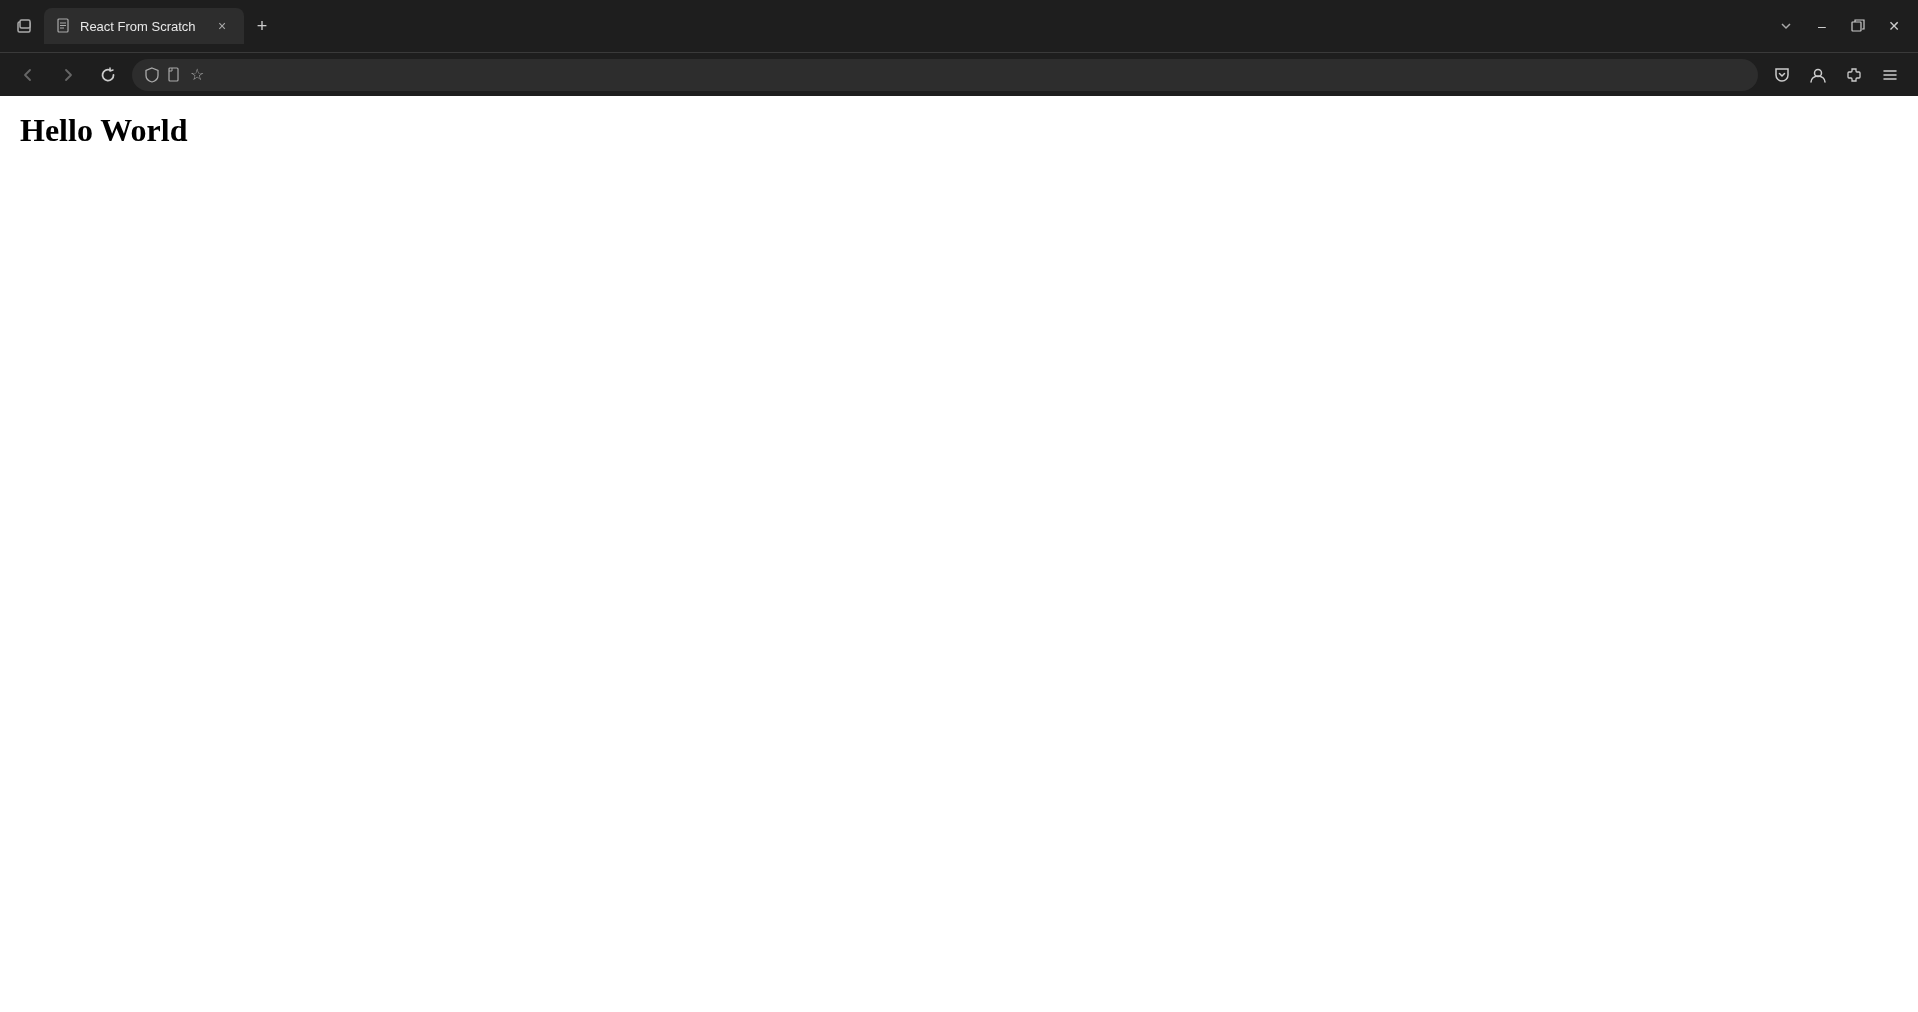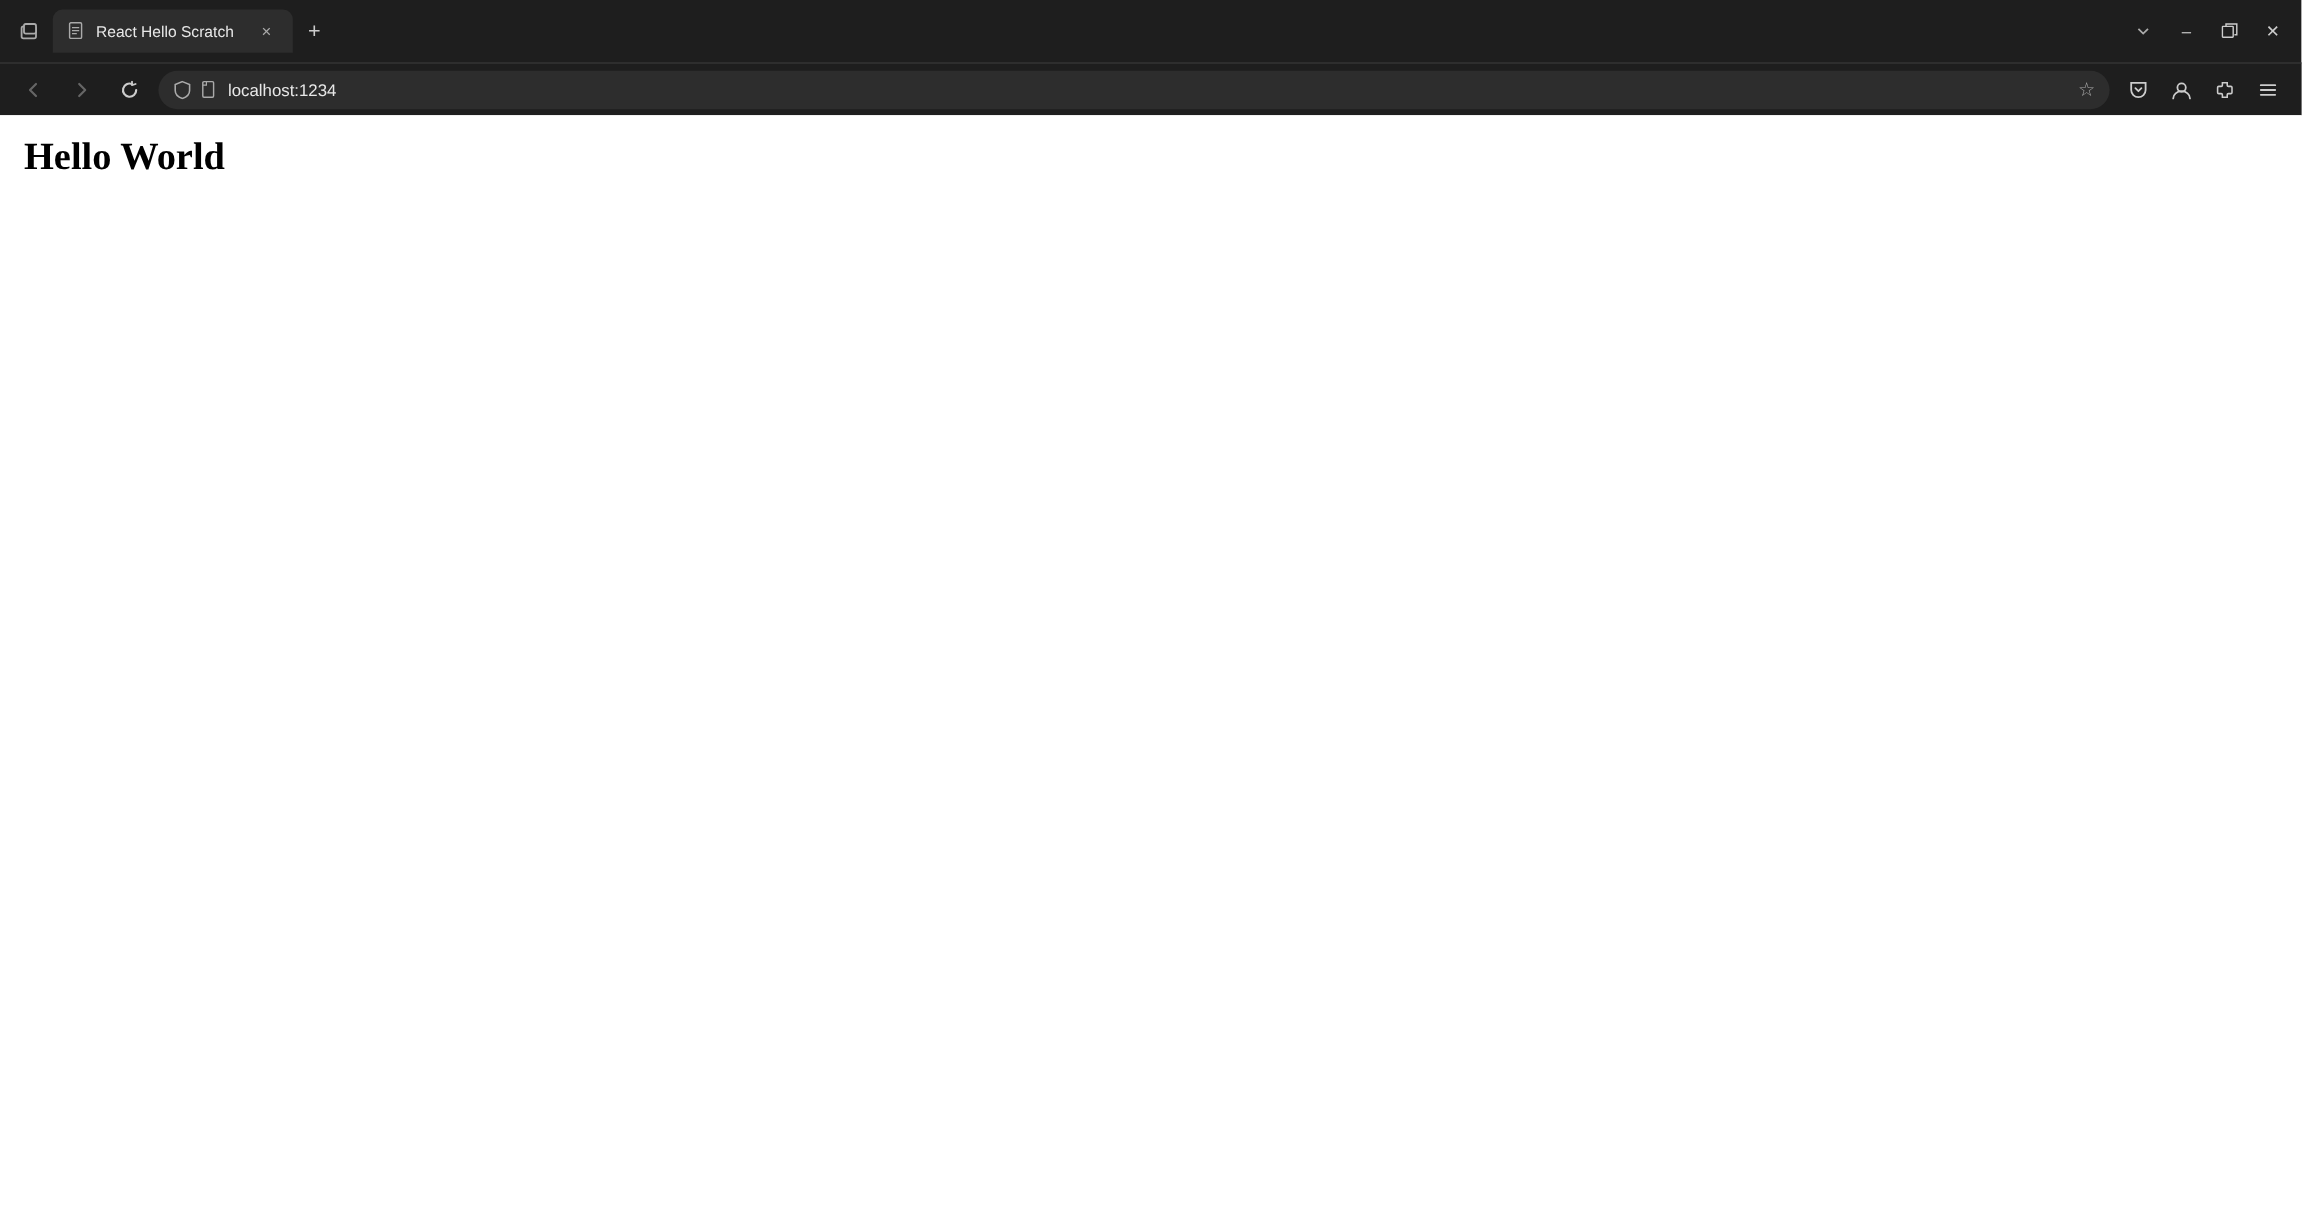--- a/index.html
+++ b/index.html
@@ -231,21 +231,21 @@
 
       <div class="active-tab">
         <span class="tab-favicon">
           <svg width="16" height="16" viewBox="0 0 16 16" fill="none">
             <rect x="2" y="1" width="10" height="13" rx="1" stroke="#aaa" stroke-width="1.2" fill="none"></rect>
             <line x1="4" y1="5" x2="10" y2="5" stroke="#aaa" stroke-width="1"></line>
             <line x1="4" y1="7.5" x2="10" y2="7.5" stroke="#aaa" stroke-width="1"></line>
             <line x1="4" y1="10" x2="8" y2="10" stroke="#aaa" stroke-width="1"></line>
           </svg>
         </span>
-        <span class="tab-title">React Hello Scratch</span>
+        <span class="tab-title">React From Scratch</span>
         <span class="tab-close">×</span>
       </div>
 
       <div class="new-tab-button">+</div>
     </div>
 
     <div class="tab-bar-right">
 
       <div class="tab-bar-right-btn">
         <svg width="12" height="12" viewBox="0 0 12 12">
@@ -293,21 +293,20 @@
 
         <svg width="16" height="16" viewBox="0 0 16 16">
           <path d="M8 1 L14 3.5 L14 8.5 C14 11.5 11.5 14 8 15 C4.5 14 2 11.5 2 8.5 L2 3.5 Z" stroke="#aaa" stroke-width="1.3" fill="none"></path>
         </svg>
 
         <svg width="16" height="16" viewBox="0 0 16 16">
           <rect x="3" y="1" width="9" height="13" rx="1" stroke="#aaa" stroke-width="1.2" fill="none"></rect>
           <path d="M6 1 L6 4 L3 4" stroke="#aaa" stroke-width="1" fill="none"></path>
         </svg>
       </div>
-      <span class="address-bar-url">localhost:1234</span>
       <span class="address-bar-star">☆</span>
     </div>
 
     <div class="nav-right-buttons">
 
       <div class="nav-right-btn">
         <svg width="18" height="18" viewBox="0 0 18 18">
           <path d="M3 3 L3 9 C3 12.3 5.7 15 9 15 C12.3 15 15 12.3 15 9 L15 3 Z" stroke="#ccc" stroke-width="1.5" fill="none"></path>
           <path d="M6.5 7.5 L9 10 L11.5 7.5" stroke="#ccc" stroke-width="1.5" fill="none" stroke-linecap="round" stroke-linejoin="round"></path>
         </svg>

